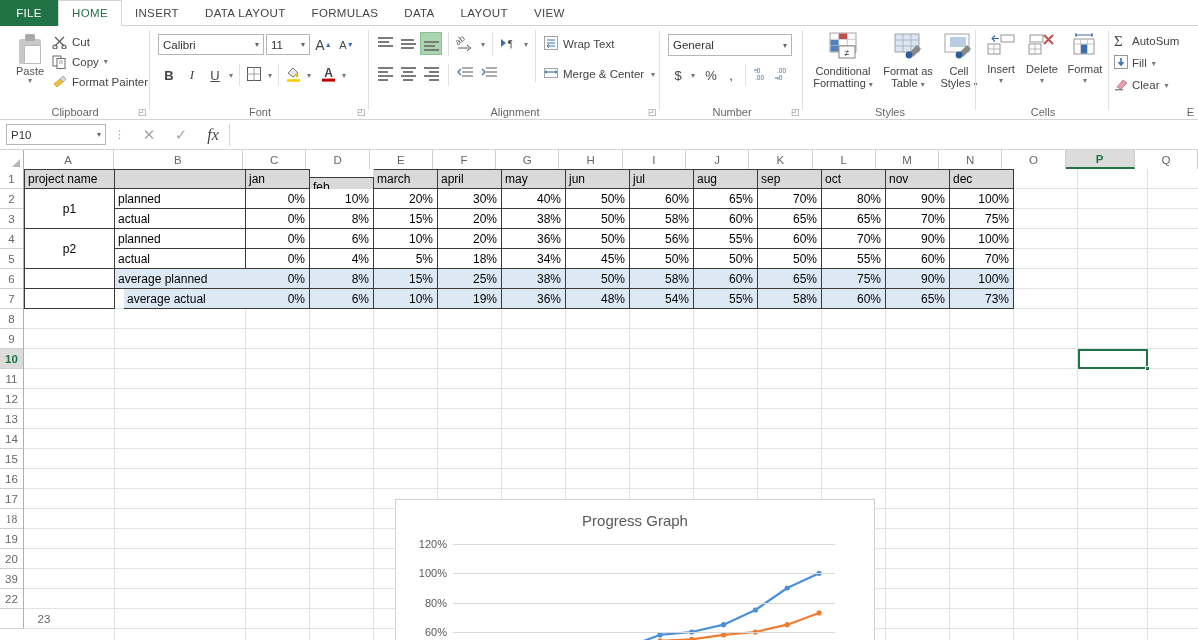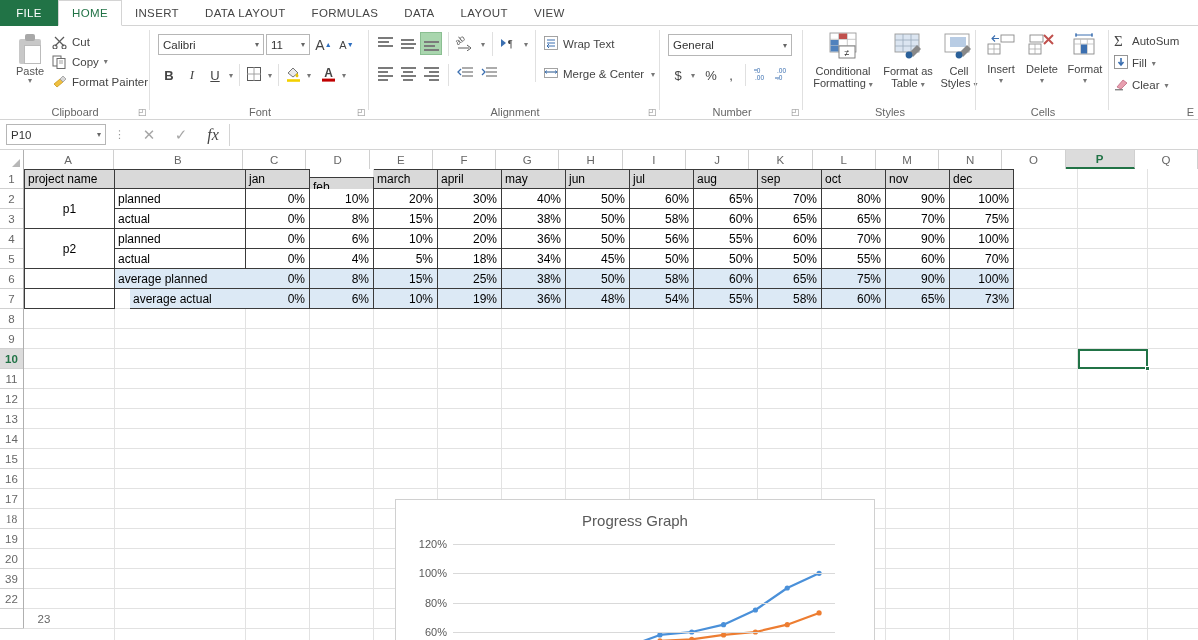--- a/index.html
+++ b/index.html
@@ -839,21 +839,21 @@
         <div class="tcell num shade" style="left: 350px; top: 100px; width: 64px; height: 20px;">15%</div>
         <div class="tcell num shade" style="left: 414px; top: 100px; width: 64px; height: 20px;">25%</div>
         <div class="tcell num shade" style="left: 478px; top: 100px; width: 64px; height: 20px;">38%</div>
         <div class="tcell num shade" style="left: 542px; top: 100px; width: 64px; height: 20px;">50%</div>
         <div class="tcell num shade" style="left: 606px; top: 100px; width: 64px; height: 20px;">58%</div>
         <div class="tcell num shade" style="left: 670px; top: 100px; width: 64px; height: 20px;">60%</div>
         <div class="tcell num shade" style="left: 734px; top: 100px; width: 64px; height: 20px;">65%</div>
         <div class="tcell num shade" style="left: 798px; top: 100px; width: 64px; height: 20px;">75%</div>
         <div class="tcell num shade" style="left: 862px; top: 100px; width: 64px; height: 20px;">90%</div>
         <div class="tcell num shade" style="left: 926px; top: 100px; width: 64px; height: 20px;">100%</div>
-        <div class="tcell txt shade" style="left: 106px; top: 120px; width: 131px; height: 20px;">average actual</div>
+        <div class="tcell txt shade" style="left: 100px; top: 120px; width: 131px; height: 20px;">average actual</div>
         <div class="tcell num shade" style="left: 222px; top: 120px; width: 64px; height: 20px;">0%</div>
         <div class="tcell num shade" style="left: 286px; top: 120px; width: 64px; height: 20px;">6%</div>
         <div class="tcell num shade" style="left: 350px; top: 120px; width: 64px; height: 20px;">10%</div>
         <div class="tcell num shade" style="left: 414px; top: 120px; width: 64px; height: 20px;">19%</div>
         <div class="tcell num shade" style="left: 478px; top: 120px; width: 64px; height: 20px;">36%</div>
         <div class="tcell num shade" style="left: 542px; top: 120px; width: 64px; height: 20px;">48%</div>
         <div class="tcell num shade" style="left: 606px; top: 120px; width: 64px; height: 20px;">54%</div>
         <div class="tcell num shade" style="left: 670px; top: 120px; width: 64px; height: 20px;">55%</div>
         <div class="tcell num shade" style="left: 734px; top: 120px; width: 64px; height: 20px;">58%</div>
         <div class="tcell num shade" style="left: 798px; top: 120px; width: 64px; height: 20px;">60%</div>

